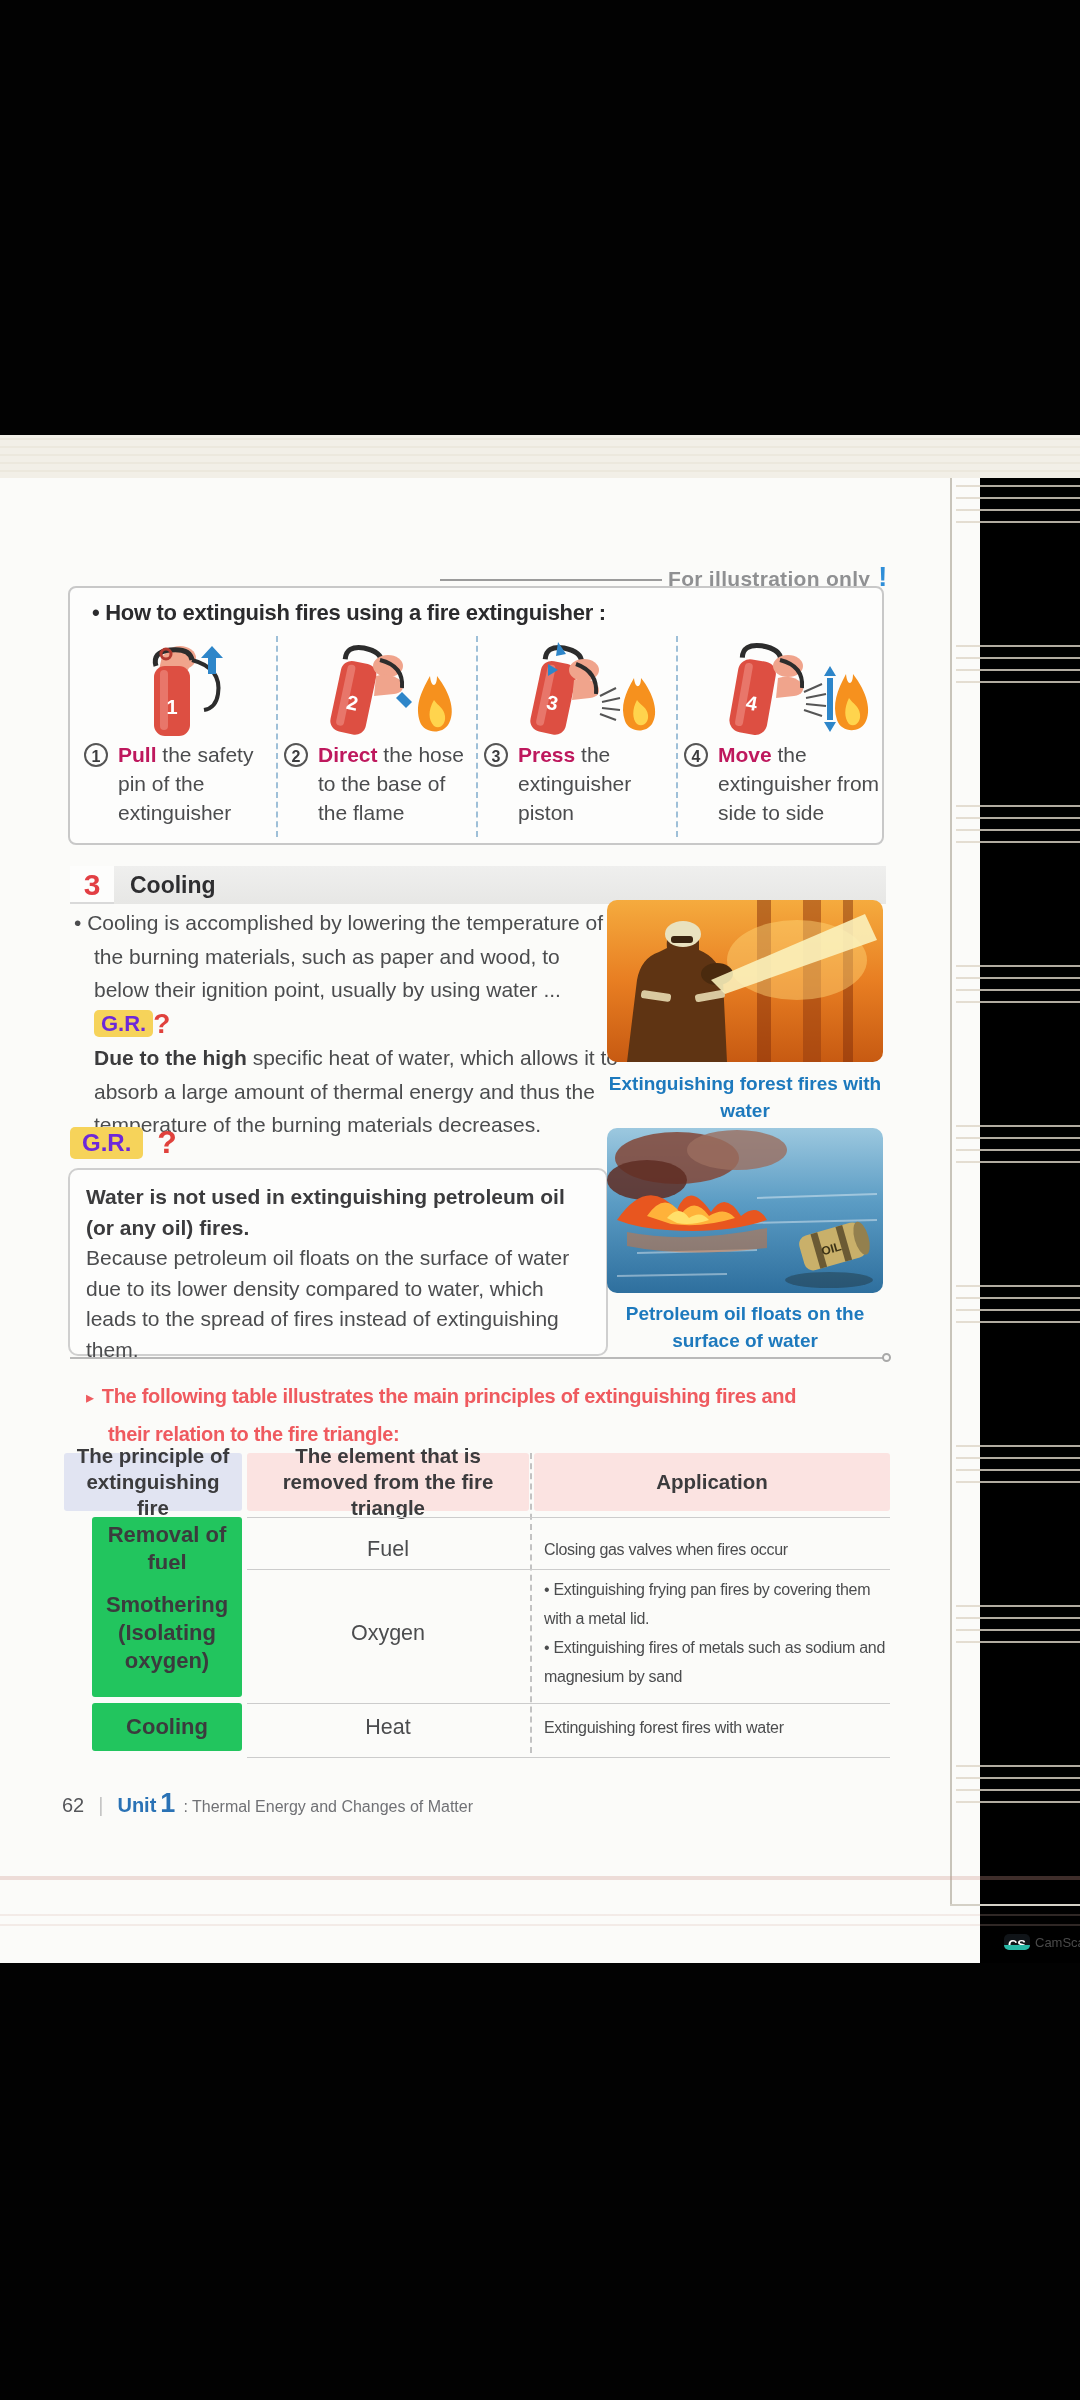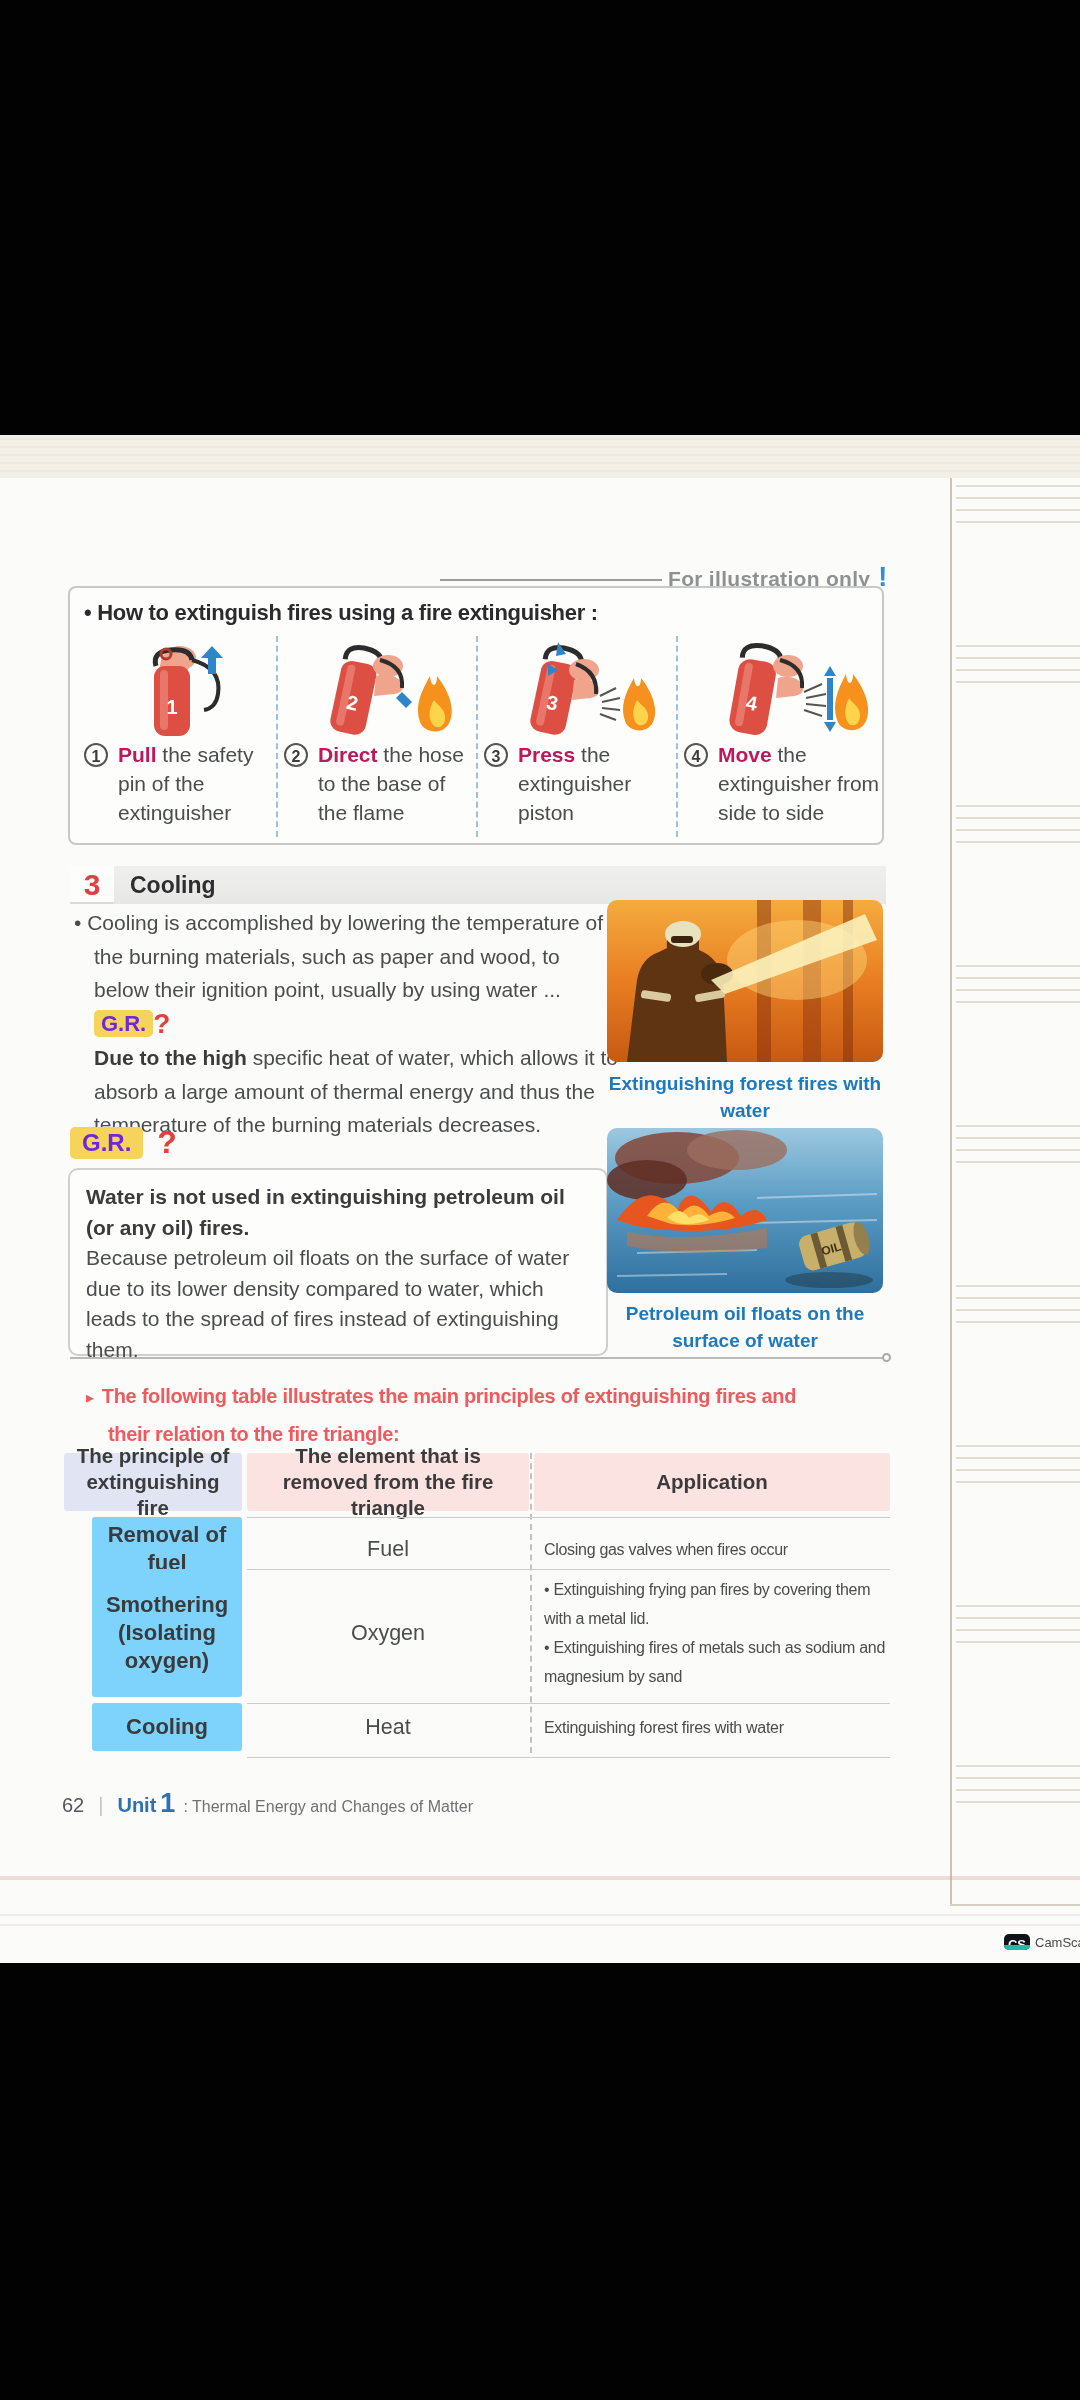--- a/index.html
+++ b/index.html
@@ -7,36 +7,36 @@
     width:1080px;height:2400px;position:relative;background:#000;
     font-family:"Liberation Sans","DejaVu Sans",sans-serif;
     -webkit-font-smoothing:antialiased;overflow:hidden;
   }
   .abs{position:absolute;}
   
   .bar-top{left:0;top:0;width:1080px;height:435px;background:#020202;}
   .bar-bottom{left:0;top:1963px;width:1080px;height:437px;background:#020202;}
   .scan-strip{left:0;top:435px;width:1080px;height:43px;
     background:repeating-linear-gradient(0deg,#f2efe7 0 6px,#ece8dd 6px 8px);}
-  .page{left:0;top:478px;width:1080px;height:1485px;background:#fbfbf9;}
+  .page{left:0;top:478px;width:980px;height:1485px;background:#fbfbf9;}
   .edge-line{left:950px;top:0;width:2px;height:1428px;background:#c8c4ba;}
   .edge-corner{left:950px;top:1426px;width:130px;height:2px;background:#d4d0c6;}
   .ruled{left:956px;width:124px;height:50px;
     background:repeating-linear-gradient(0deg,transparent 0 10px,#ded6c8 10px 12px);opacity:.8;}
   .smudge1{left:0;top:1398px;width:1080px;height:4px;background:rgba(205,150,140,.30);}
   .smudge2{left:0;top:1430px;width:1080px;height:26px;
     background:repeating-linear-gradient(0deg,transparent 0 8px,rgba(214,178,168,.22) 8px 10px);}
   
   .note-line{left:440px;top:101px;width:222px;height:2px;background:#9b9b9b;}
   .note{left:668px;top:84px;font-size:21px;font-weight:bold;color:#8f9092;letter-spacing:.3px;}
   .note .mark{color:#2f8ed8;font-size:27px;margin-left:8px;font-weight:bold;}
   
   .ext-box{left:68px;top:108px;width:816px;height:259px;background:#fdfdfc;
     border:2px solid #c8c8c8;border-radius:8px;box-sizing:border-box;}
-  .ext-title{position:absolute;left:14px;top:12px;font-size:22px;font-weight:bold;
+  .ext-title{position:absolute;left:22px;top:12px;font-size:22px;font-weight:bold;
     color:#2b2b2d;letter-spacing:-.3px;}
   .ext-cols{position:absolute;left:8px;right:8px;top:48px;bottom:6px;display:grid;
     grid-template-columns:repeat(4,1fr);}
   .ext-col{padding:0 6px;box-sizing:border-box;}
   .ext-col + .ext-col{border-left:2px dashed #9fc0d8;}
   .ext-fig{height:104px;display:flex;justify-content:center;}
   .step{position:relative;padding-left:34px;font-size:21px;line-height:29px;color:#4b4c4e;}
   .step-num{position:absolute;left:0;top:3px;width:24px;height:24px;border:2px solid #555;
     border-radius:50%;font-size:16px;line-height:24px;text-align:center;color:#3c3c3e;
     box-sizing:border-box;font-weight:bold;}
@@ -80,21 +80,21 @@
   .intro .mk{font-size:16px;margin-right:8px;}
   .intro .l2{padding-left:22px;}
   
   .tbl{left:64px;top:975px;width:826px;}
   .trow{display:grid;grid-template-columns:178px 282px 356px;column-gap:5px;}
   .cell{box-sizing:border-box;}
   .hd{background:#fbe3e1;border-radius:3px;font-weight:bold;color:#3b3b3d;
     font-size:20.5px;line-height:26px;display:flex;align-items:center;
     justify-content:center;text-align:center;height:58px;padding:0 8px;}
   .hd-label{background:#e1e4f2;}
-  .lab{background:#7dd3fc;border-radius:3px;font-weight:bold;color:#3b3b3d;font-size:22px;
+  .lab{background:#22c55e;border-radius:3px;font-weight:bold;color:#3b3b3d;font-size:22px;
     line-height:28px;display:flex;align-items:center;justify-content:center;
     text-align:center;padding:4px 6px;margin-left:28px;}
   .elem{display:flex;align-items:center;justify-content:center;font-size:21.5px;color:#4b4c4e;}
   .app{display:flex;flex-direction:column;justify-content:center;font-size:16px;
     color:#4b4c4e;line-height:29px;letter-spacing:-.3px;padding:4px 2px 4px 10px;}
   .app div{padding-left:0;}
   .gap{height:6px;}
   .vdash{left:530px;top:975px;width:0;height:300px;border-left:2px dashed #c2c2c2;}
   .hsep{left:247px;width:643px;height:1px;background:#cccccc;}
   

